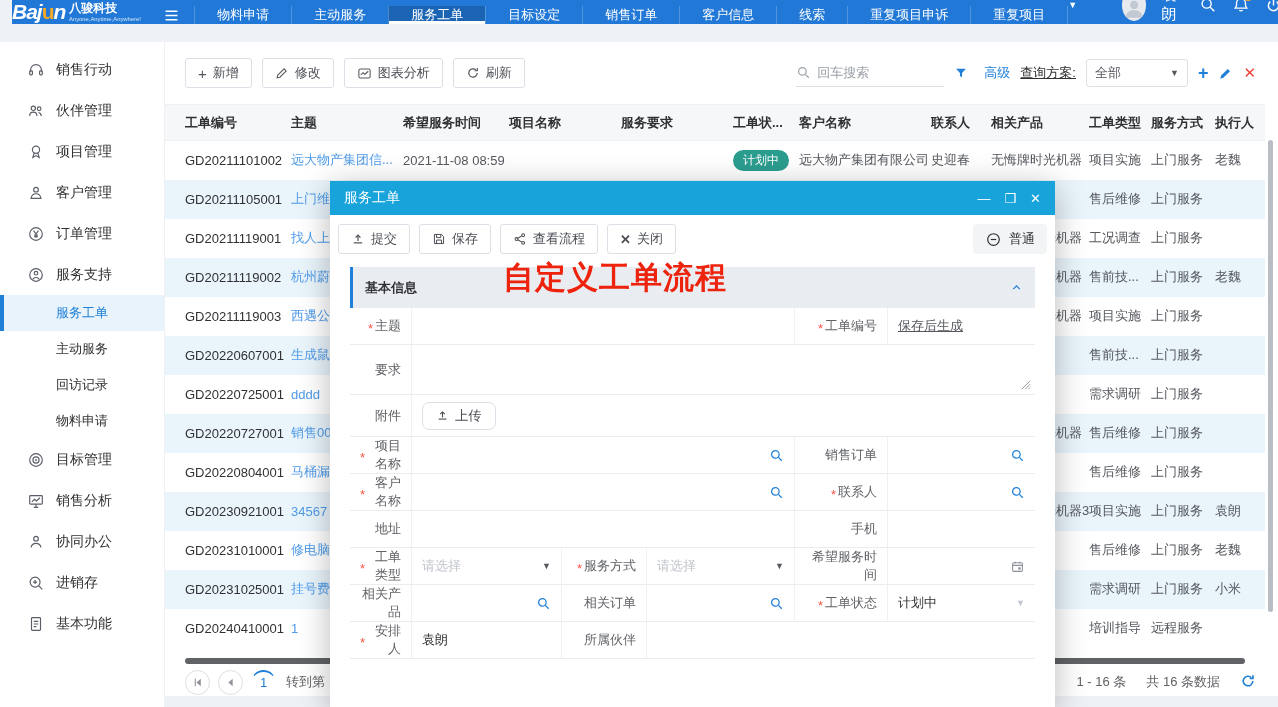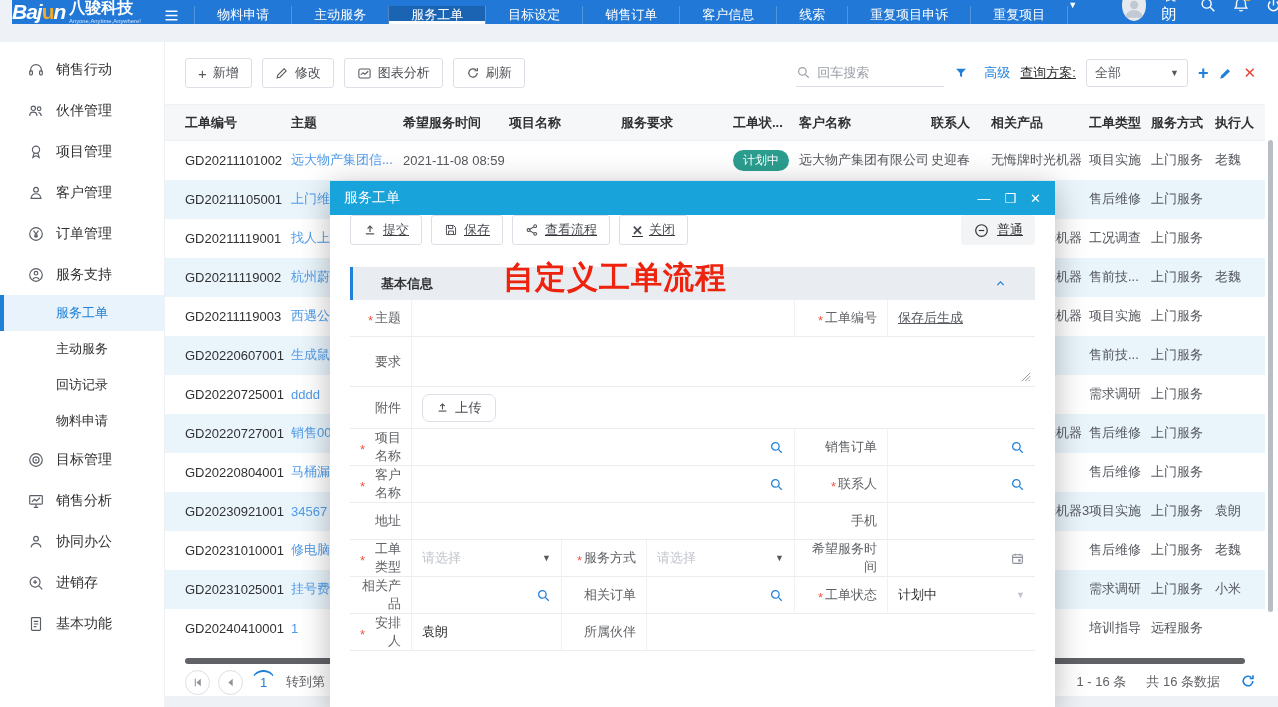--- a/index.html
+++ b/index.html
@@ -7,21 +7,21 @@
     font-family:"Liberation Sans","DejaVu Sans",sans-serif; font-size:13px; color:#303133; }
   svg { display:block; }
 
   
   .topbar { position:absolute; left:12px; top:0; width:1278px; height:24px; background:#2178d6;
     display:flex; align-items:flex-end; color:#fff; z-index:30; }
   .logo { width:163px; display:flex; align-items:center; justify-content:center; gap:4px; }
   .logo-en { font-size:21px; font-weight:bold; font-style:italic; letter-spacing:-1px; }
   .logo-en i { color:#f7a823; font-style:normal; }
   .logo-col { display:flex; flex-direction:column; line-height:1.1; }
-  .logo-cn { font-size:16px; font-weight:bold; }
+  .logo-cn { font-size:12px; font-weight:bold; }
   .logo-tag { font-size:6.5px; color:#d6e6fa; transform:scale(.9); transform-origin:left; }
   .hamburger { display:flex; align-items:center; padding:0 14px; cursor:pointer; }
   .nav-items { display:flex; align-items:stretch; }
   .nav-item { display:flex; align-items:center; padding:0 22px; font-size:13px; position:relative;
     border-left:1px solid rgba(255,255,255,.22); cursor:pointer; white-space:nowrap; }
   .nav-item:last-child { border-right:1px solid rgba(255,255,255,.22); }
   .nav-item.active { background:rgba(0,0,0,.16); }
   .nav-item.active::after { content:""; position:absolute; left:0; right:0; bottom:0; height:3px; background:#fff; }
   .topbar-right { margin-left:auto; display:flex; align-items:center; gap:15px; padding-right:18px; }
   .top-caret { font-size:9px; margin-right:30px; }
@@ -97,31 +97,31 @@
   .pager-right { margin-left:auto; display:flex; align-items:flex-start; gap:20px; }
   .pg-refresh { color:#2080d8; cursor:pointer; }
 
   
   .modal { position:absolute; left:330px; top:181px; width:725px; height:526px; background:#fff;
     box-shadow:0 6px 30px rgba(0,0,0,.28); z-index:50; }
   .modal-head { height:34px; background:#18a3da; color:#fff; display:flex; align-items:center;
     padding:0 14px; font-size:14px; }
   .win-controls { margin-left:auto; display:flex; align-items:center; gap:14px; font-size:13px; }
   .win-controls span { cursor:pointer; line-height:1; }
-  .modal-toolbar { height:48px; display:flex; padding:0 20px;text-decoration:underline; }
+  .modal-toolbar { height:48px; display:flex; align-items:center; padding:0 8px; }
   .m-btn { display:inline-flex; align-items:center; gap:6px; height:30px; padding:0 12px;
     border:1px solid #dcdfe6; border-radius:3px; background:#fff; color:#4a4d53; font-size:13px;
     margin-right:9px; cursor:pointer; }
   .m-btn .x { font-weight:bold; font-size:13px; }
   .priority { margin-left:auto; display:flex; align-items:center; gap:7px; background:#f3f4f6;
     border-radius:4px; height:30px; padding:0 12px; color:#303133; cursor:pointer; }
   .annotation { position:absolute; left:173px; top:76px; font-size:31px; font-weight:bold;
     color:#ee230e; z-index:5; white-space:nowrap; letter-spacing:1px; }
-  .section-head { margin:4px 20px 0 20px; height:33px; background:#e9edf1; display:flex; align-items:center;
-    border-left:3px solid #2080d8; padding:0 28px; }
+  .section-head { margin:4px 20px 0 20px; height:41px; background:#e9edf1; display:flex; align-items:center;
+    border-left:3px solid #2080d8; padding:0 12px; }
   .section-title { font-weight:bold; font-size:13px; color:#303133; }
   .section-head .chev { margin-left:auto; color:#2080d8; cursor:pointer; }
   .form { margin:0 20px; }
   .frow { display:grid; grid-template-columns:62px 150px 85px 148px 93px 1fr; min-height:37px; }
   .frow > div { border-bottom:1px solid #ececec; border-right:1px solid #f1f1f1; display:flex;
     align-items:center; padding:0 10px; min-width:0; }
   .frow > div:last-child { border-right:none; }
   .fl { justify-content:flex-end; color:#606266; text-align:right; }
   .req::before { content:"*"; color:#f25643; margin-right:2px; position:relative; top:2px; }
   .fv { color:#303133; position:relative; }

